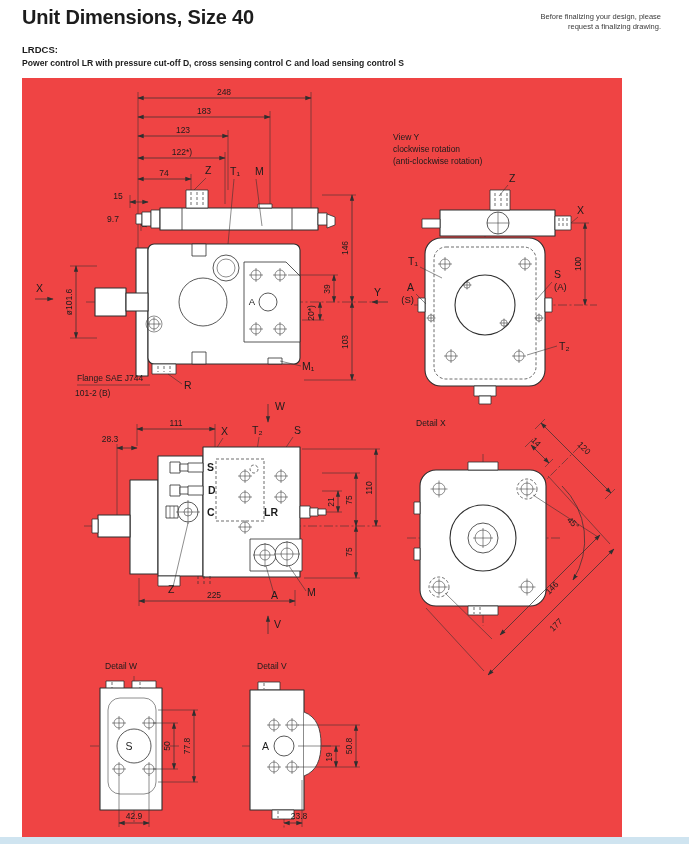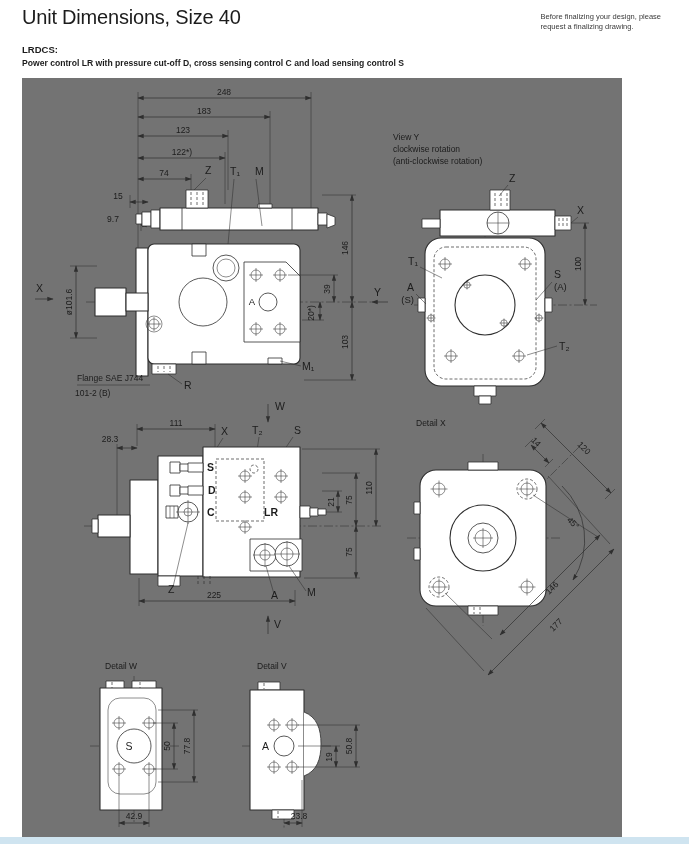--- a/index.html
+++ b/index.html
@@ -1,22 +1,22 @@
 <!DOCTYPE html>
 <html><head>
 <meta charset="utf-8">
 <style>
   html,body{margin:0;padding:0;background:#ffffff;}
   body{width:689px;height:844px;position:relative;overflow:hidden;
        font-family:"Liberation Sans",sans-serif;color:#1c1c1c;}
-  .page-title{position:absolute;left:22px;top:6px;font-size:20px;font-weight:400;letter-spacing:-.2px;}
-  .note{position:absolute;right:28px;top:12px;font-size:7.5px;line-height:9.5px;text-align:left;color:#3a3a3a;}
+  .page-title{position:absolute;left:22px;top:6px;font-size:20px;font-weight:700;letter-spacing:-.2px;}
+  .note{position:absolute;right:28px;top:12px;font-size:7.5px;line-height:9.5px;text-align:right;color:#3a3a3a;}
   .model{position:absolute;left:22px;top:44px;font-size:9.5px;font-weight:bold;text-align:center;}
   .subtitle{position:absolute;left:22px;top:58px;font-size:8.6px;font-weight:bold;text-align:center;}
-  .canvas{position:absolute;left:22px;top:78px;width:600px;height:760px;background:#737373;}
+  .canvas{position:absolute;left:22px;top:78px;width:600px;height:760px;background:#ef4444;}
   .footer-strip{position:absolute;left:0;top:837px;width:689px;height:7px;background:#cfe4f0;}
   svg{display:block;}
   svg text{font-family:"Liberation Sans",sans-serif;fill:#1c1c1c;}
   .t8{font-size:8.5px;} .t9{font-size:9.5px;} .t10{font-size:10.5px;} .b{font-weight:bold;}
   .o   {fill:#ffffff;stroke:#2f2f2f;stroke-width:1.1;stroke-linejoin:round;}
   .o2  {fill:#ffffff;stroke:#2f2f2f;stroke-width:0.8;stroke-linejoin:round;}
   .ln  {fill:none;stroke:#2f2f2f;stroke-width:1.1;}
   .ln2 {fill:none;stroke:#2f2f2f;stroke-width:0.8;}
   .thin{fill:none;stroke:#2f2f2f;stroke-width:0.55;}
   .dim {fill:none;stroke:#2f2f2f;stroke-width:0.7;}

